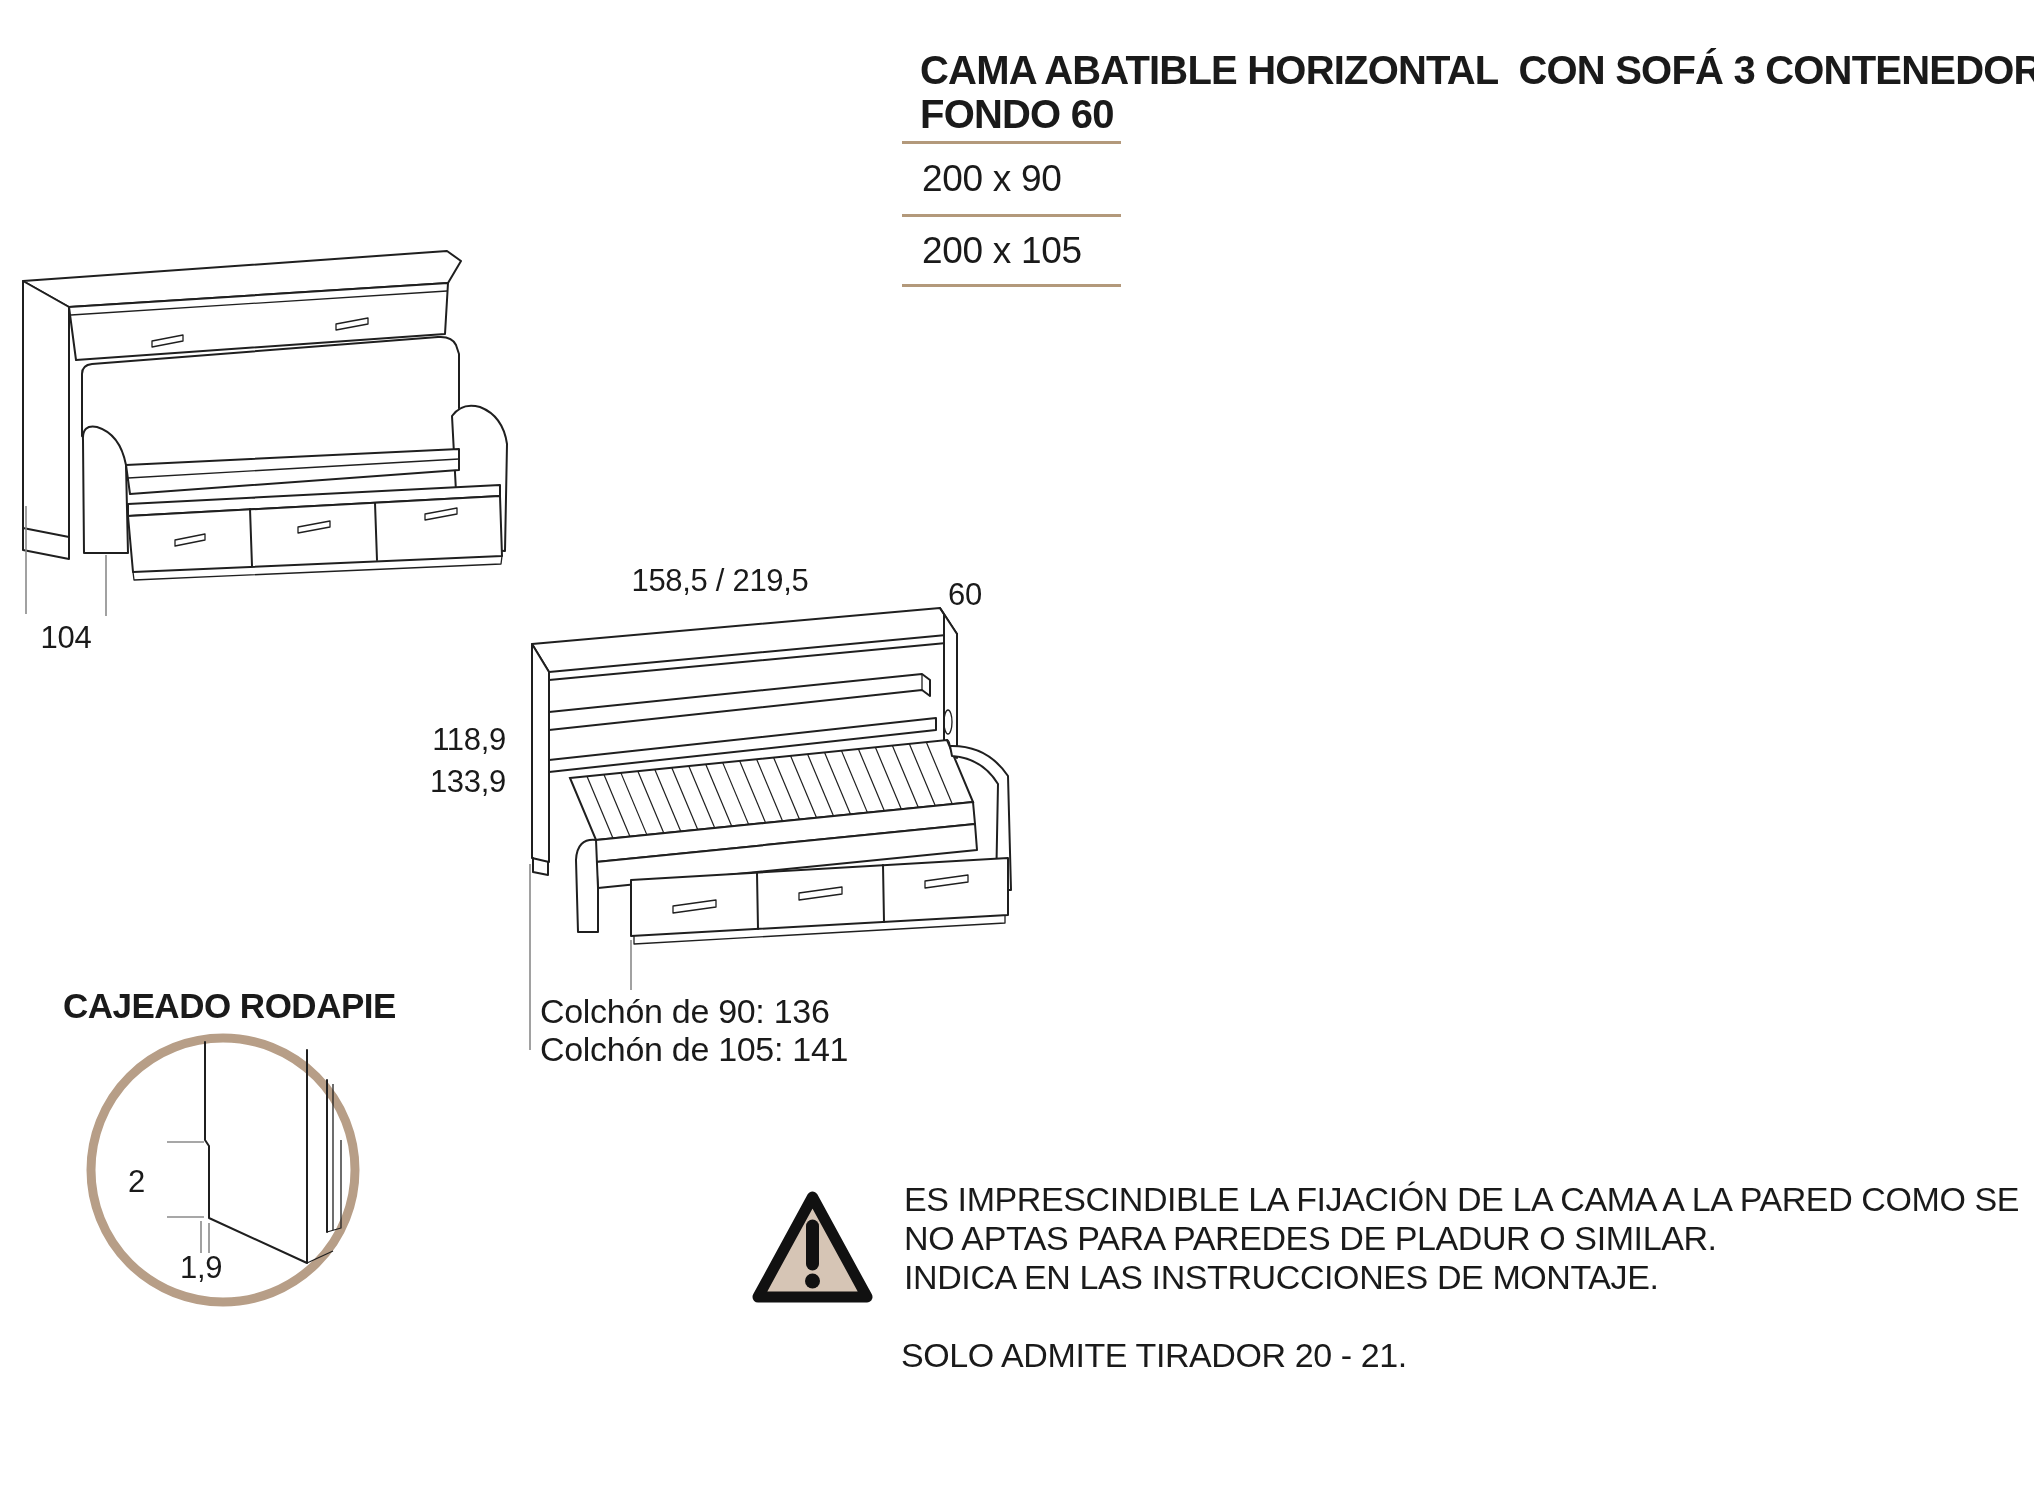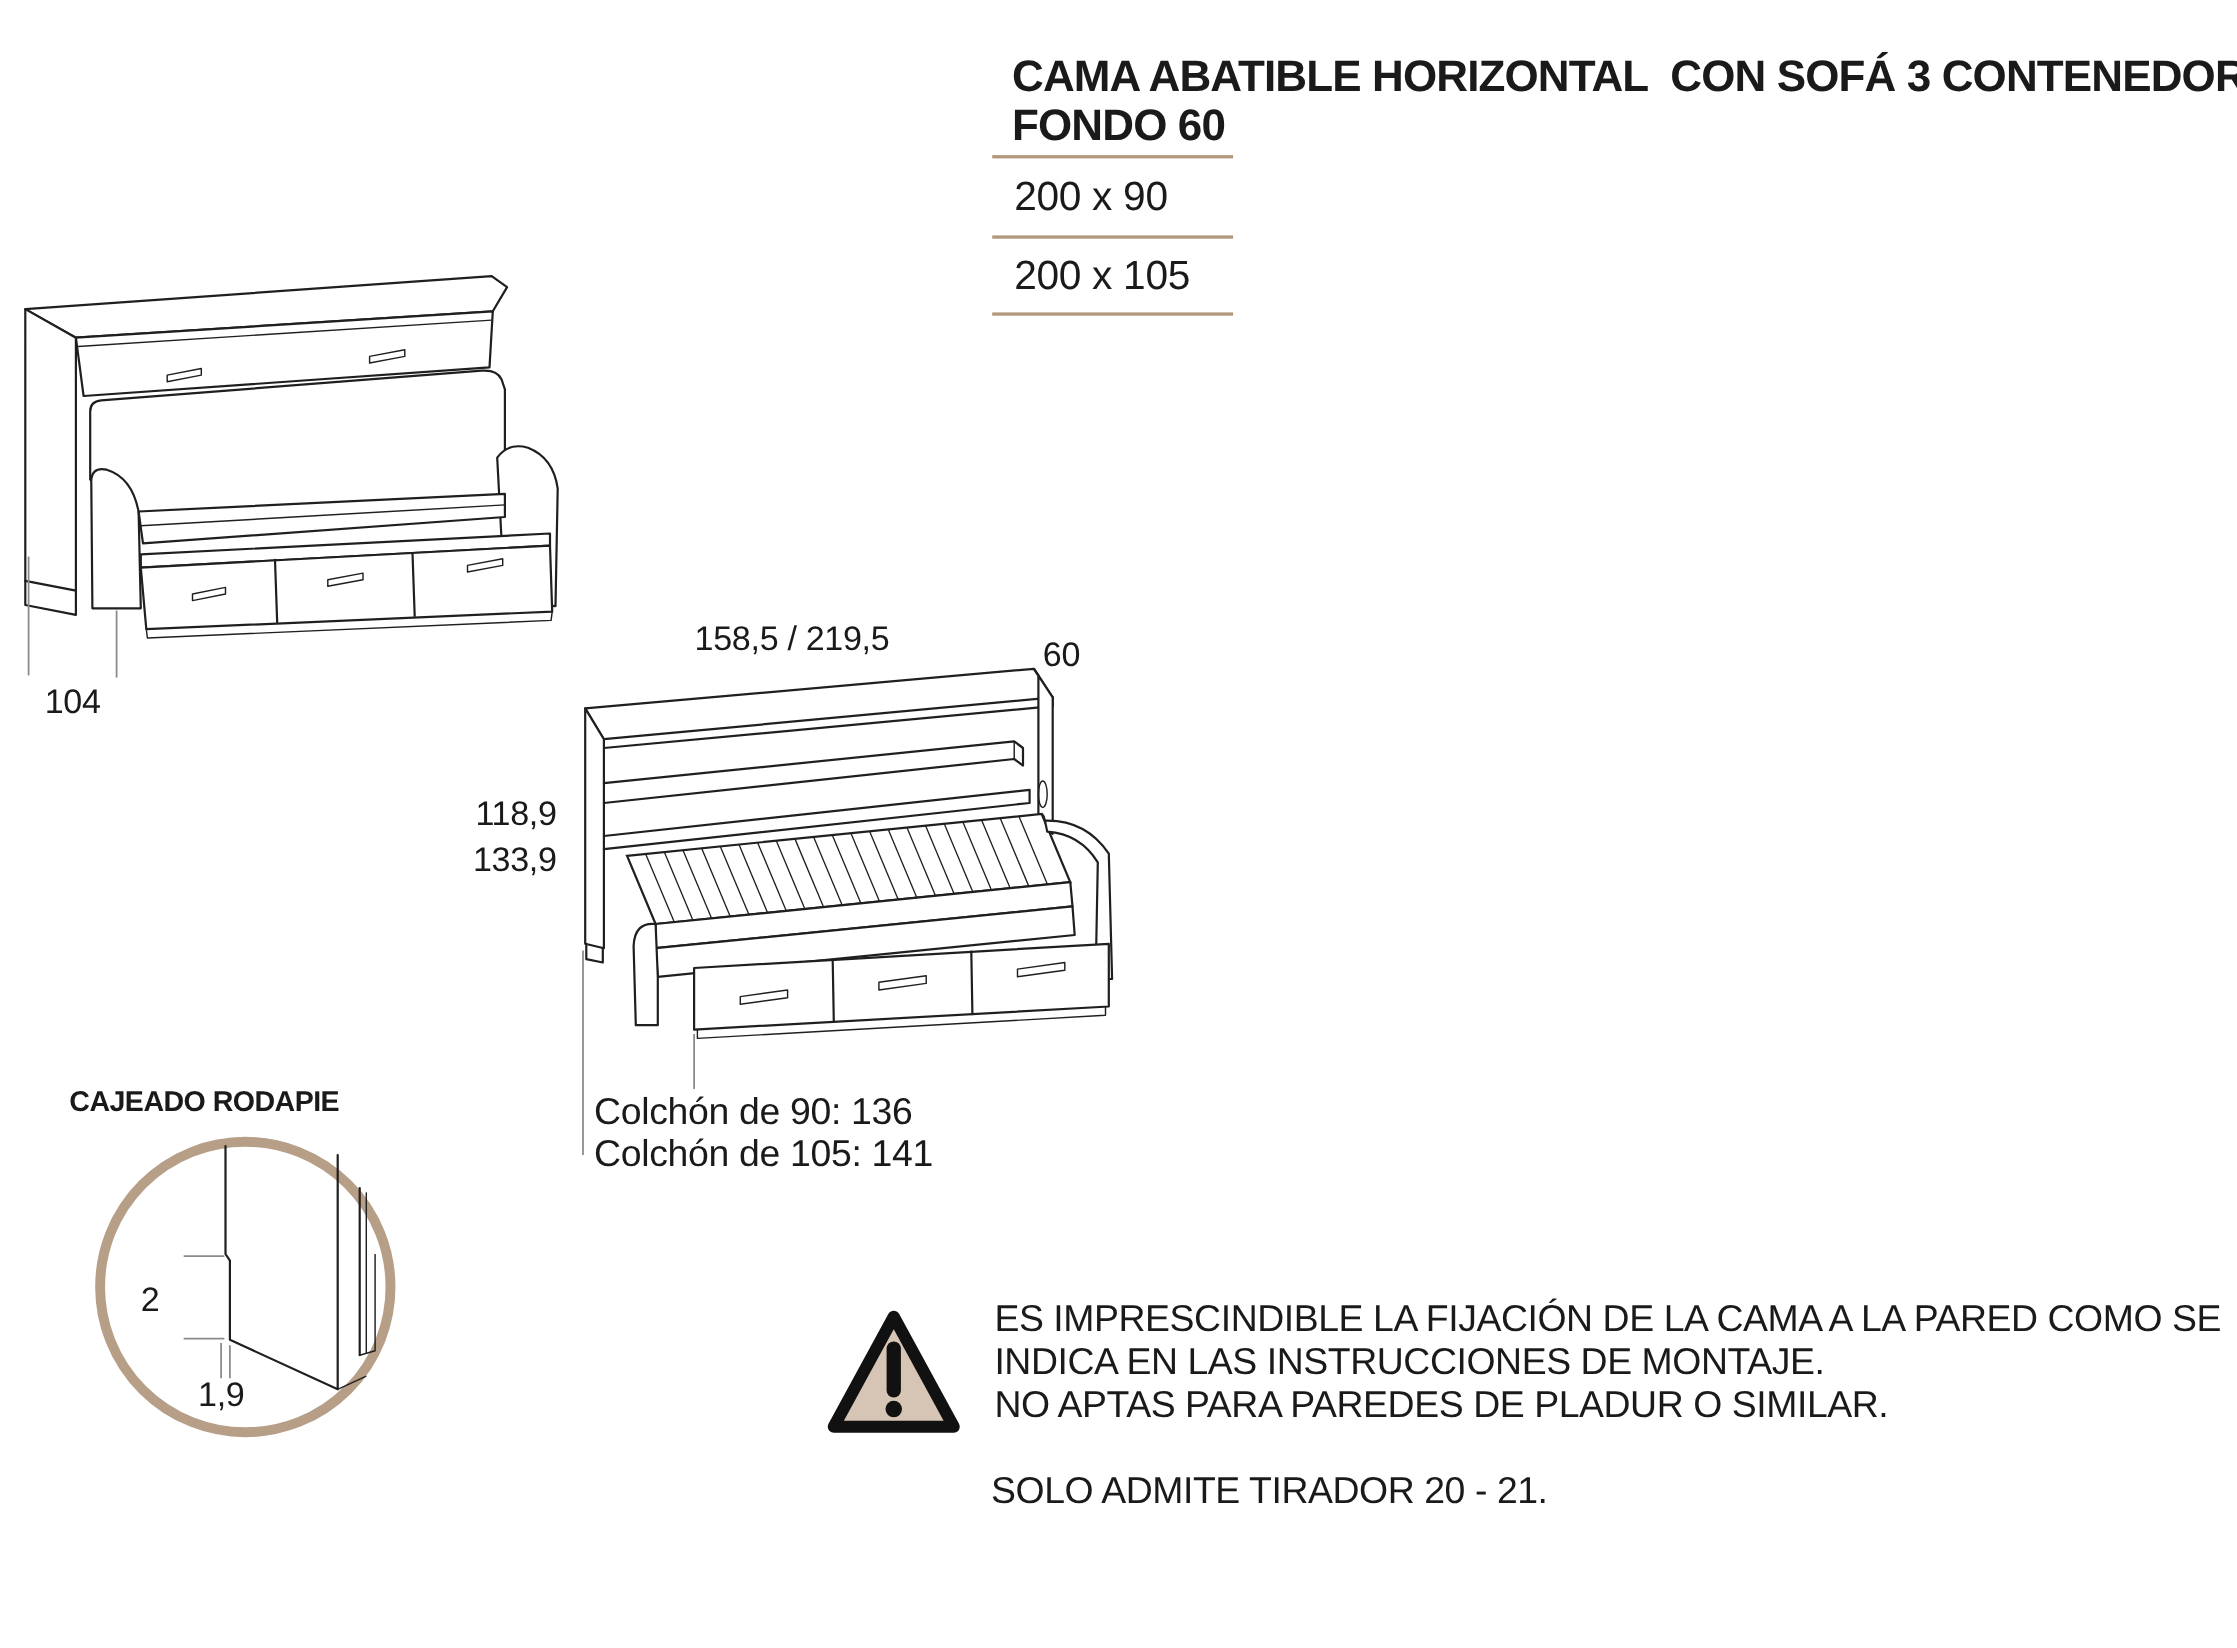--- a/index.html
+++ b/index.html
@@ -11,21 +11,21 @@
   .title{font-weight:bold;font-size:40px;line-height:44px;letter-spacing:-0.8px;white-space:pre;}
   .size-table{width:219px;}
   .size-row{
     height:73px;border-top:3px solid var(--tan);
     display:flex;align-items:center;padding-left:20px;
     font-size:37px;letter-spacing:-0.3px;box-sizing:border-box;
   }
   .size-row:last-child{border-bottom:3px solid var(--tan);}
   .dim{font-size:31px;letter-spacing:-0.3px;white-space:pre;}
   .note{font-size:34px;line-height:38px;letter-spacing:-0.3px;white-space:pre;}
-  .section-title{font-weight:bold;font-size:26px;letter-spacing:-0.5px;white-space:pre;}
+  .section-title{font-weight:bold;font-size:35px;letter-spacing:-0.5px;white-space:pre;}
   .warn-text{font-size:34px;line-height:39px;letter-spacing:-0.4px;white-space:pre;}
   svg{display:block;overflow:visible;}
   .ln{fill:none;stroke:#1f1f1f;stroke-width:2;stroke-linejoin:round;stroke-linecap:round;}
   .lnt{fill:none;stroke:#1f1f1f;stroke-width:1.3;stroke-linejoin:round;}
   .fw{fill:#ffffff;stroke:#1f1f1f;stroke-width:2;stroke-linejoin:round;}
   .ext{stroke:#8a8a8a;stroke-width:1.6;fill:none;}
 </style>
 </head>
 <body>
 
@@ -180,19 +180,19 @@
   <div class="abs dim" style="left:180px;top:1250px;">1,9</div>
 
   <svg class="abs" style="left:745px;top:1186px;" width="135" height="125" viewBox="0 0 135 125">
     <polygon points="67.5,11 122,111 13,111" fill="#d6c5b5" stroke="#111" stroke-width="11" stroke-linejoin="round"></polygon>
     <line x1="67.5" y1="40" x2="67.5" y2="78" stroke="#111" stroke-width="13" stroke-linecap="round"></line>
     <circle cx="67.5" cy="95" r="7.5" fill="#111"></circle>
   </svg>
 
   <div class="abs" style="left:904px;top:1180px;">
     <div class="warn-text">ES IMPRESCINDIBLE LA FIJACIÓN DE LA CAMA A LA PARED COMO SE</div>
+    <div class="warn-text">NO APTAS PARA PAREDES DE PLADUR O SIMILAR.</div>
     <div class="warn-text">INDICA EN LAS INSTRUCCIONES DE MONTAJE.</div>
-    <div class="warn-text">NO APTAS PARA PAREDES DE PLADUR O SIMILAR.</div>
   </div>
 
   <div class="abs warn-text" style="left:901px;top:1336px;">SOLO ADMITE TIRADOR 20 - 21.</div>
 
 </div>
 
 </body></html>

